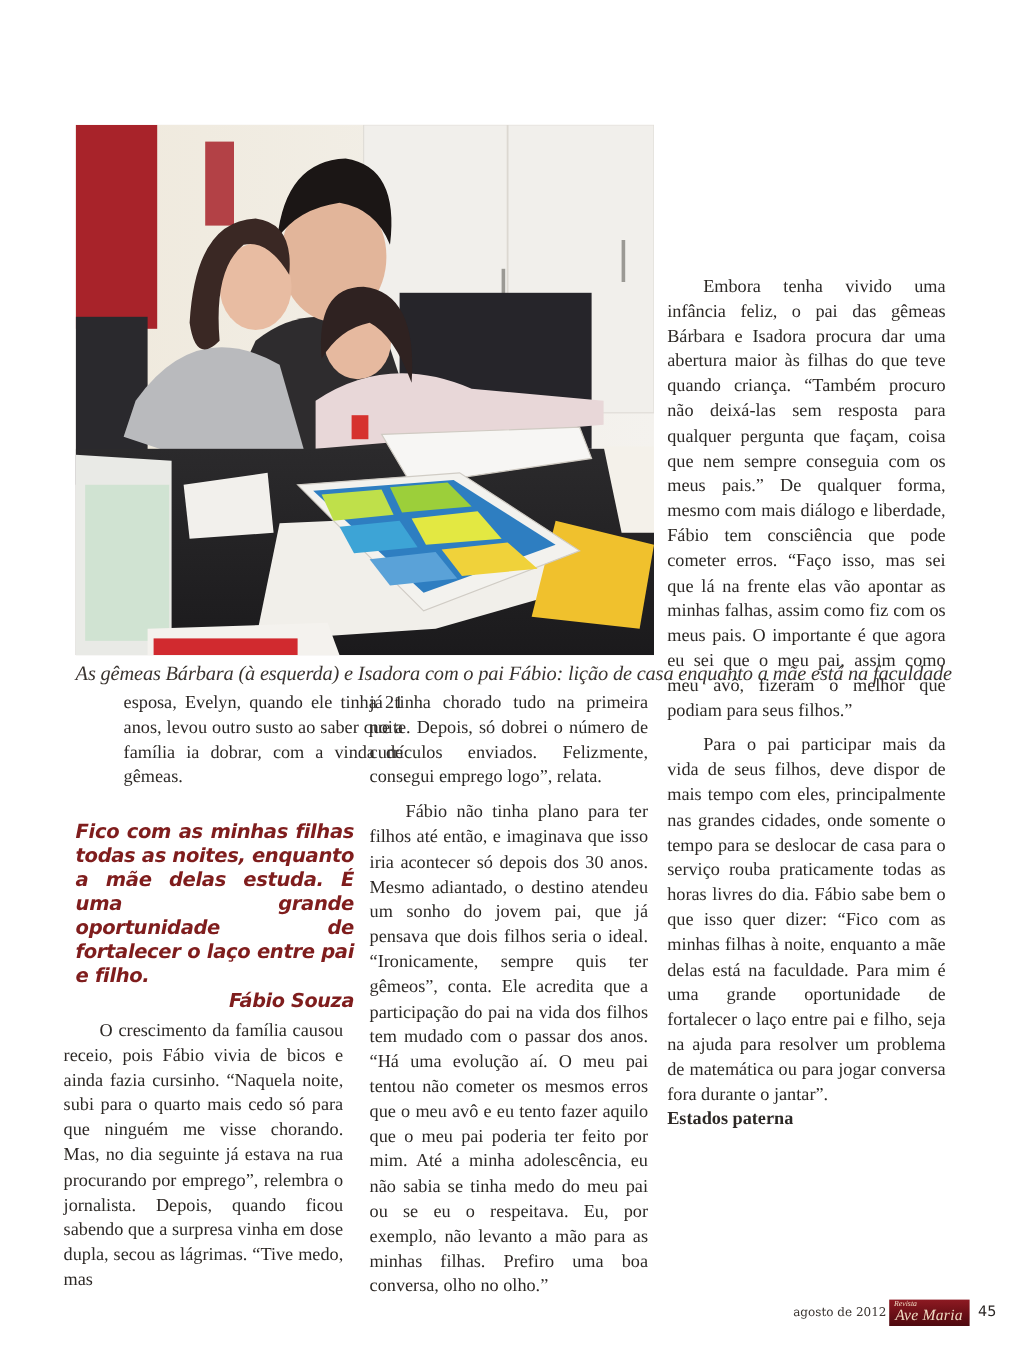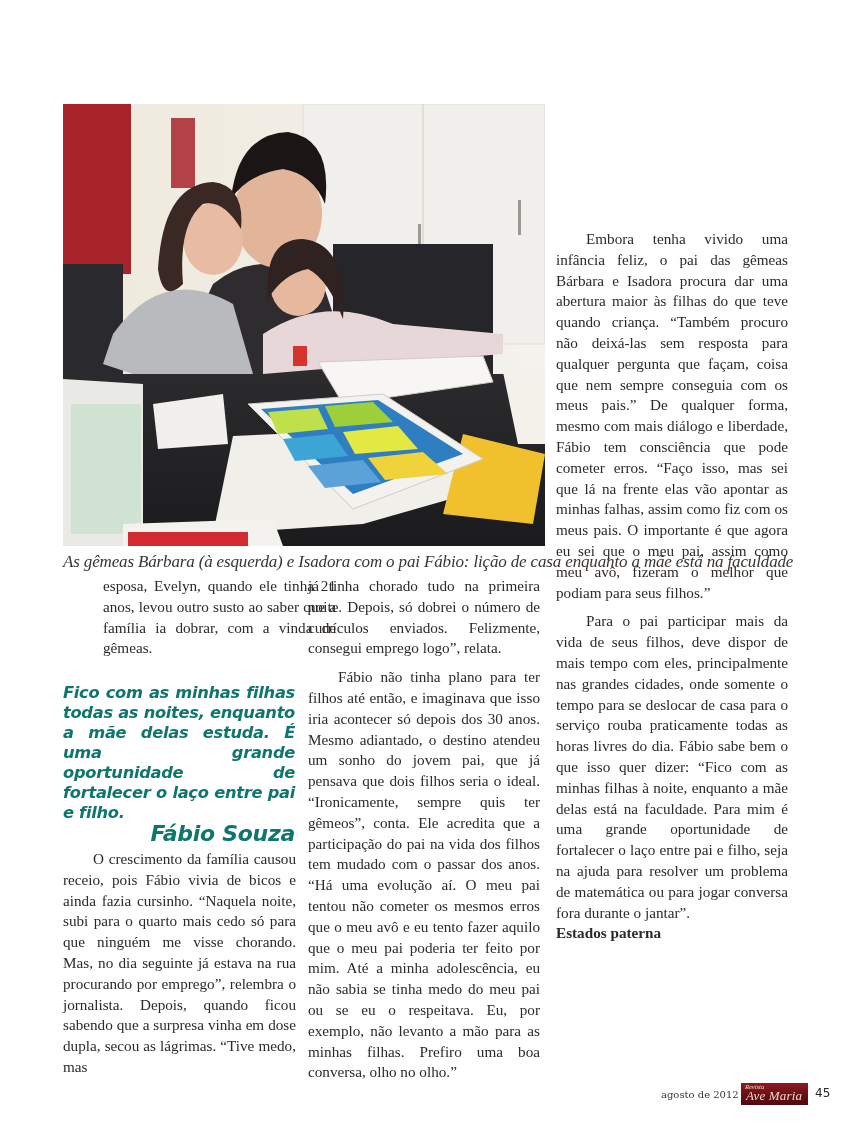--- a/index.html
+++ b/index.html
@@ -25,28 +25,28 @@
   }
   .col p { margin: 0; }
   .col p.indent { text-indent: 30px; }
   .col p.gap { margin-top: 8px; }
   #col1 { left: 63px; top: 576px; width: 233px; margin-left: 40px; }
   #col2 { left: 308px; top: 576px; width: 232px; }
   #col3 { left: 556px; top: 229px; width: 232px; }
   .pullquote {
     position: absolute; left: 63px; top: 683px; width: 232px;
     font-family: "DejaVu Sans", "Liberation Sans", sans-serif;
-    font-style: italic; font-weight: bold; color: #0f766e;
+    font-style: italic; font-weight: bold; color: #7f1d1d;
     font-size: 16.3px; line-height: 20px; text-align: justify;
     letter-spacing: -0.3px;
   }
   .pullquote .author {
-    display: block; text-align: right; margin-top: 1px; font-size: 22px;
+    display: block; text-align: right; margin-top: 1px; font-size: 16px;
   }
-  .col1b { position: absolute; left: 63px; top: 849px; width: 233px; }
+  .col1b { position: absolute; left: 53px; top: 849px; width: 233px; }
   .subhead { font-weight: bold; margin-top: 14px; }
   .footer-date {
     position: absolute; left: 661px; top: 1089px;
     font-family: "DejaVu Serif", serif; font-size: 10px; color: #3a3430;
   }
   .logo {
     position: absolute; left: 741px; top: 1083px; width: 67px; height: 22px;
     background: linear-gradient(180deg, #8d1a22 0%, #6a0f16 55%, #4e0a10 100%);
     color: #f1dcc3; overflow: hidden;
   }

